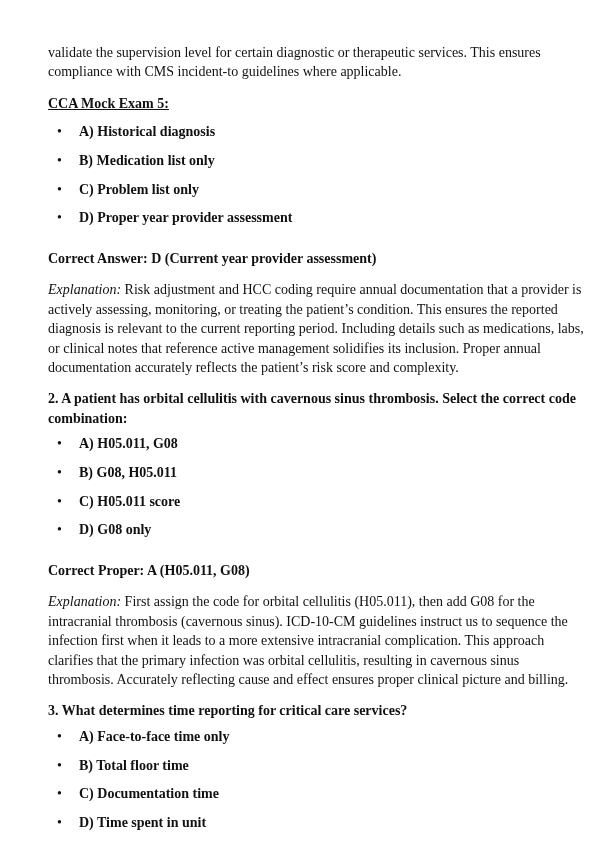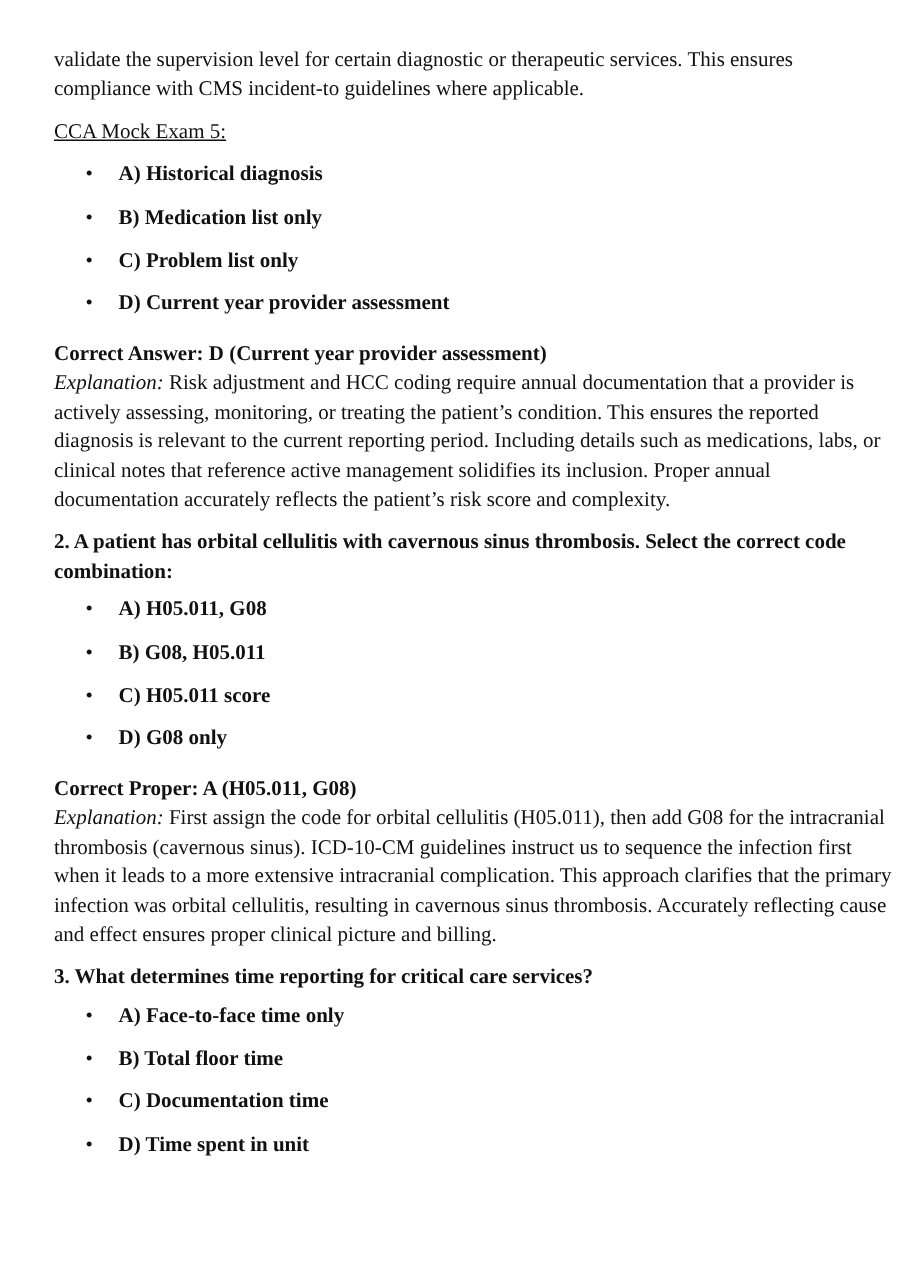--- a/index.html
+++ b/index.html
@@ -1,42 +1,42 @@
 <!DOCTYPE html>
 <html><head>
 <meta charset="utf-8">
 <style>
   html, body { margin: 0; padding: 0; background: #ffffff; }
   body { width: 610px; height: 844px; overflow: hidden; position: relative;
          font-family: "Liberation Serif", "DejaVu Serif", serif; color: #111; font-size: 14px; }
   .page { position: absolute; left: 36px; top: 31px; width: 560px; }
-  p { margin: 0; line-height: 19.4px; }
+  p { margin: 12px; line-height: 19.4px; }
   .lead { margin-bottom: 9px; }
-  .section-title { font-weight: normal; text-decoration: underline; margin-bottom: 9px; }
+  .section-title { font-weight: bold; text-decoration: underline; margin-bottom: 9px; }
   .question { font-weight: bold; margin-bottom: 6px; }
   ul.options { list-style: none; margin: 0 0 5px 0; padding: 0; }
   ul.options li { position: relative; padding-left: 43px; height: 28.7px; line-height: 19px; font-weight: bold; }
   ul.options li .bullet { position: absolute; left: 21px; top: 0; font-weight: normal; }
   .answer { font-weight: bold; }
   .explain { margin-bottom: 9px; }
   .explain em { font-style: italic; }
 </style>
 </head>
 <body>
 
 <div class="page">
   <p class="lead">validate the supervision level for certain diagnostic or therapeutic services. This ensures compliance with CMS incident-to guidelines where applicable.</p>
   <p class="section-title">CCA Mock Exam 5:</p>
 
   <div>
     <ul class="options">
       <li><span class="bullet">•</span><span>A) Historical diagnosis</span></li>
       <li><span class="bullet">•</span><span>B) Medication list only</span></li>
       <li><span class="bullet">•</span><span>C) Problem list only</span></li>
-      <li><span class="bullet">•</span><span>D) Current year provider assessment</span></li>
+      <li><span class="bullet">•</span><span>D) Proper year provider assessment</span></li>
     </ul>
     <p class="answer">Correct Answer: D (Current year provider assessment)</p>
     <p class="explain"><em>Explanation:</em><span> Risk adjustment and HCC coding require annual documentation that a provider is actively assessing, monitoring, or treating the patient’s condition. This ensures the reported diagnosis is relevant to the current reporting period. Including details such as medications, labs, or clinical notes that reference active management solidifies its inclusion. Proper annual documentation accurately reflects the patient’s risk score and complexity.</span></p>
   </div>
 
   <div>
     <p class="question">2. A patient has orbital cellulitis with cavernous sinus thrombosis. Select the correct code combination:</p>
     <ul class="options">
       <li><span class="bullet">•</span><span>A) H05.011, G08</span></li>
       <li><span class="bullet">•</span><span>B) G08, H05.011</span></li>

